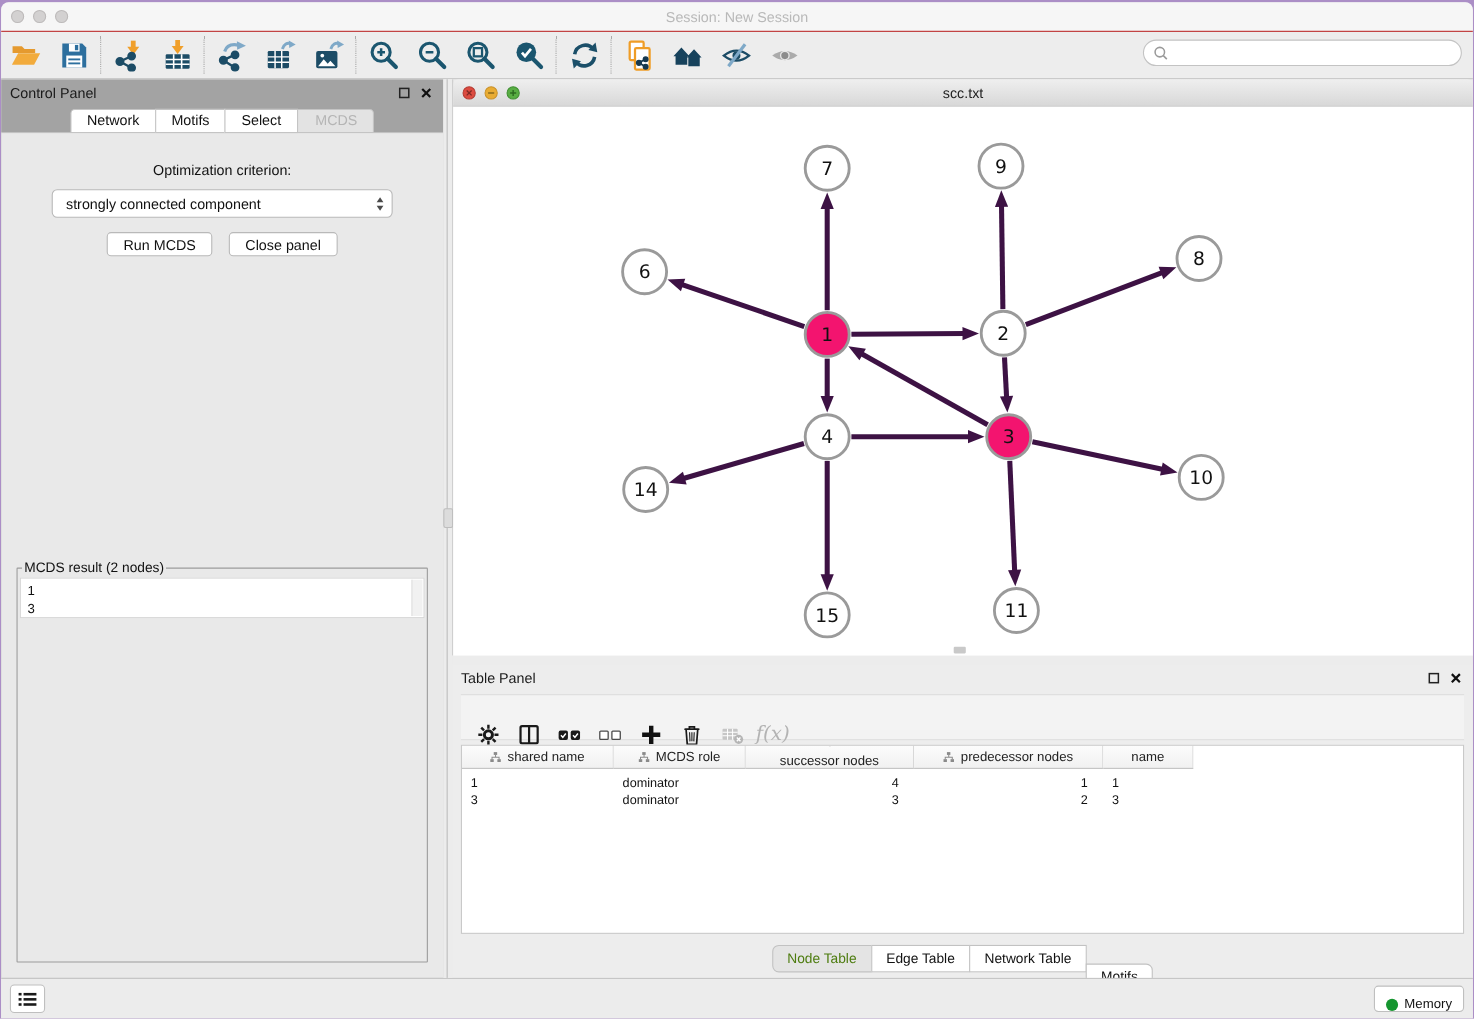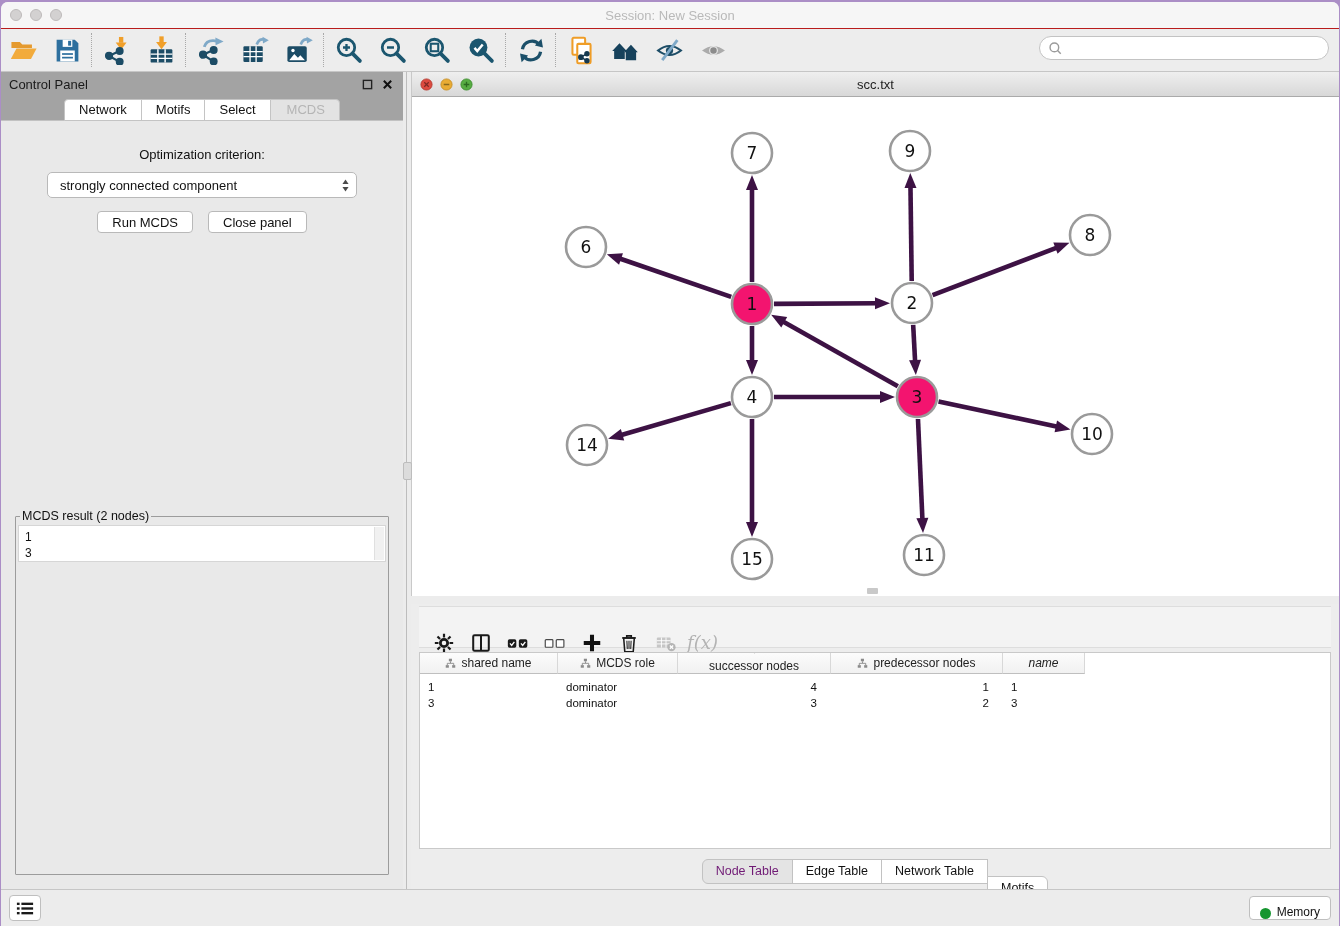--- a/index.html
+++ b/index.html
@@ -67,21 +67,21 @@
   .th-fill{flex:1;background:#fff;}
   .tbl-body{flex:1;}
   .tr{display:flex;height:16px;align-items:center;font-size:11.5px;color:#111;}
   .tr:first-child{margin-top:5px;}
   .td{box-sizing:border-box;padding:0 8px;white-space:nowrap;overflow:hidden;}
   .td.r{text-align:right;padding-right:14px;}
   .tp-tabs{height:28px;display:flex;justify-content:center;align-items:center;margin-bottom:4px;}
   .seg{border:1px solid #c2c2c2;background:#fff;font-size:12.5px;color:#111;padding:4px 13px 5px;margin-left:-1px;}
   .seg:first-child{border-radius:6px 0 0 6px;margin-left:0;}
   .seg:last-child{border-radius:0 6px 6px 0;margin-top:34px;}
-  .seg.disabled-active{background:#e4e4e4;color:#701a75;}
+  .seg.disabled-active{background:#e4e4e4;color:#4d7c0f;}
   
   .statusbar{height:36px;background:#ececec;border-top:1px solid #c6c6c6;display:flex;align-items:center;justify-content:space-between;padding:0 8px;}
   .sb-btn{width:30px;height:24px;background:#fff;border:1px solid #bfbfbf;border-radius:4px;display:flex;align-items:center;justify-content:center;}
   .mem-btn{height:24px;background:#fff;border:1px solid #bfbfbf;border-radius:4px;display:flex;align-items:flex-end;gap:6px;padding:0 10px;font-size:12px;color:#111;}
   .mem-dot{width:11px;height:11px;border-radius:50%;background:#15952f;}
 </style>
 </head>
 <body>
 
 <div class="window">
@@ -374,20 +374,33 @@
               <circle cx="512" cy="458" r="20" fill="#ffffff" stroke="#9a9a9a" stroke-width="2.6"></circle>
               <text x="512" y="458" text-anchor="middle" dy="0.36em" font-size="17" fill="#111" font-family="&quot;DejaVu Sans&quot;, sans-serif">11</text>
             </svg>
           <div class="canvas-thumb"></div>
         </div>
       </div>
 
       <div class="gapstrip"></div>
 
       <div class="tpanel">
+        <div class="panel-head">
+          <span class="ph-title">Table Panel</span>
+          <span class="ph-ico">
+              <svg width="11" height="11" viewBox="0 0 12 12" fill="none" stroke="#222" stroke-width="1.5">
+                <rect x="1.5" y="1.5" width="9" height="9"></rect>
+              </svg>
+            </span>
+          <span class="ph-ico">
+              <svg width="11" height="11" viewBox="0 0 12 12" stroke="#111" stroke-width="2.2">
+                <path d="M2 2l8 8M10 2l-8 8"></path>
+              </svg>
+            </span>
+        </div>
         <div class="tp-toolbar">
           <div class="tp-btn">
             <svg viewBox="0 0 24 24" stroke="#1a1a1a" fill="none">
                 <circle cx="12" cy="12" r="4" stroke-width="3"></circle>
                 <path d="M12 2v4M12 18v4M2 12h4M18 12h4M4.9 4.9l2.8 2.8M16.3 16.3l2.8 2.8M4.9 19.1l2.8-2.8M16.3 7.7l2.8-2.8" stroke-width="2.4"></path>
               </svg>
           </div>
           <div class="tp-btn">
             <svg viewBox="0 0 24 24" fill="none" stroke="#1a1a1a" stroke-width="2.2">
                 <rect x="3.5" y="3.5" width="17" height="17" rx="1.5"></rect>
@@ -464,21 +477,21 @@
               </div>
               <div class="th" style="width: 172px;">
                 <svg viewBox="0 0 12 12">
                   <rect x="4.2" y="0.8" width="3.4" height="2.8" fill="#8a8a8a"></rect>
                   <rect x="0.8" y="7.8" width="3.4" height="2.8" fill="#8a8a8a"></rect>
                   <rect x="7.8" y="7.8" width="3.4" height="2.8" fill="#8a8a8a"></rect>
                   <path d="M6 3.6v2M2.5 7.8V5.8h7v2" stroke="#8a8a8a" fill="none"></path>
                 </svg>
                 <span>predecessor nodes</span>
               </div>
-              <div class="th" style="width: 82px; font-style: italic;">
+              <div class="th" style="width: 82px;">
                 <span>name</span>
               </div>
               <div class="th-fill"></div>
             </div>
           <div class="tbl-body" id="tbl-body">
               <div class="tr">
                 <div class="td" style="width: 138px;">1</div>
                 <div class="td" style="width: 120px;">dominator</div>
                 <div class="td r" style="width: 153px;">4</div>
                 <div class="td r" style="width: 172px;">1</div>

